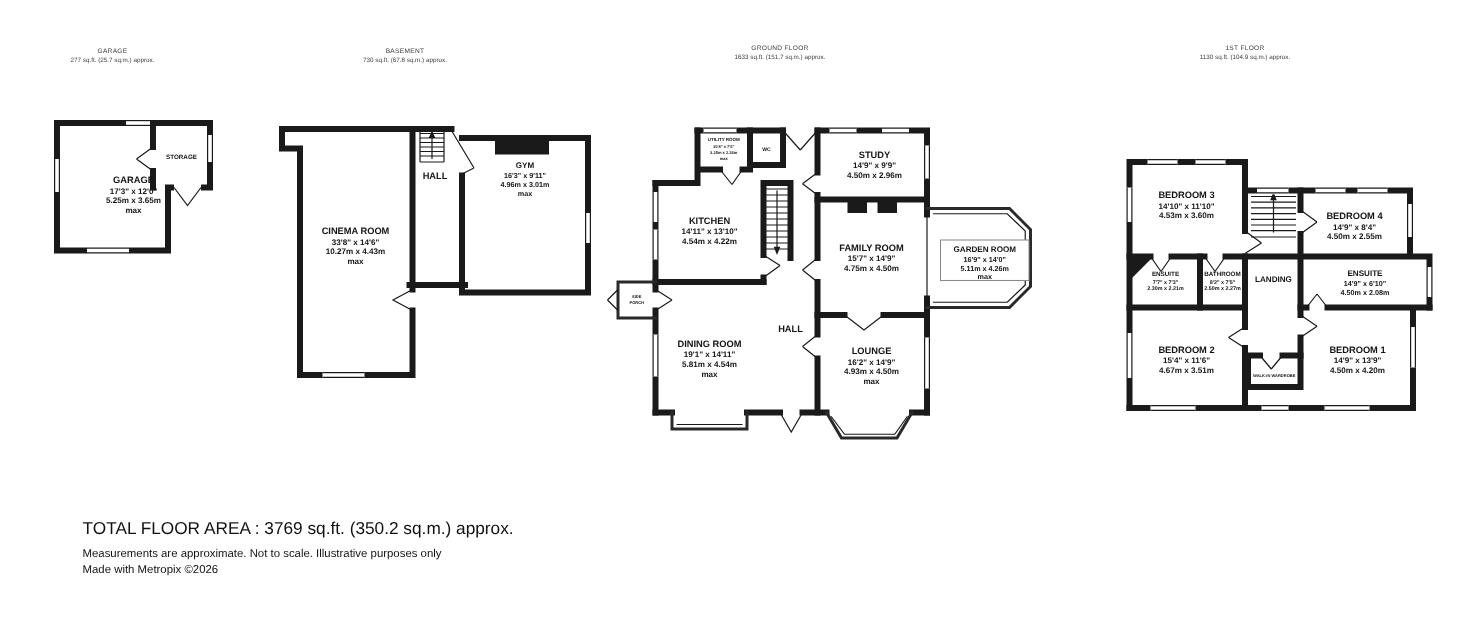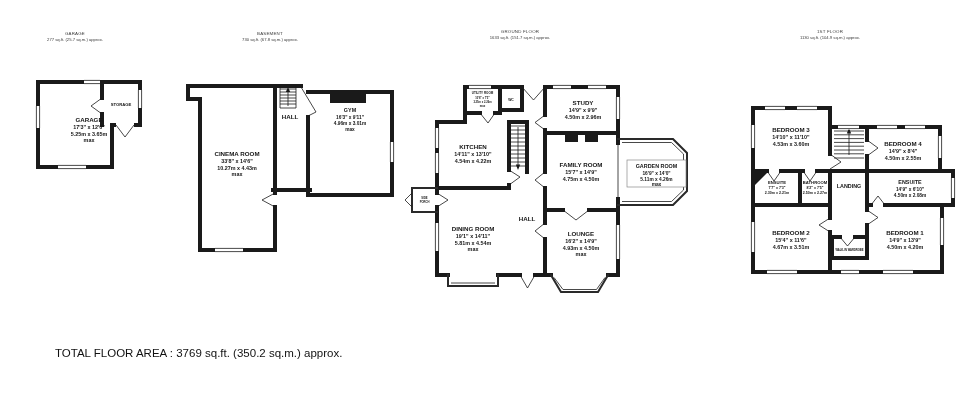--- a/index.html
+++ b/index.html
@@ -319,14 +319,16 @@
       <text class="rd" x="46" y="142">15'4" x 11'6"</text>
       <text class="rd" x="46" y="148.5">4.67m x 3.51m</text>
       <text class="rn" x="160" y="135">BEDROOM 1</text>
       <text class="rd" x="160" y="142">14'9" x 13'9"</text>
       <text class="rd" x="160" y="148.5">4.50m x 4.20m</text>
       <text class="t27" x="104.5" y="151">WALK-IN WARDROBE</text>
     </g>
   </svg>
 
   <div class="footer footer-total">TOTAL FLOOR AREA : 3769 sq.ft. (350.2 sq.m.) approx.</div>
+  <div class="footer footer-note">Measurements are approximate.  Not to scale.  Illustrative purposes only</div>
+  <div class="footer footer-credit">Made with Metropix ©2026</div>
 
 </div>
 
 </body></html>

